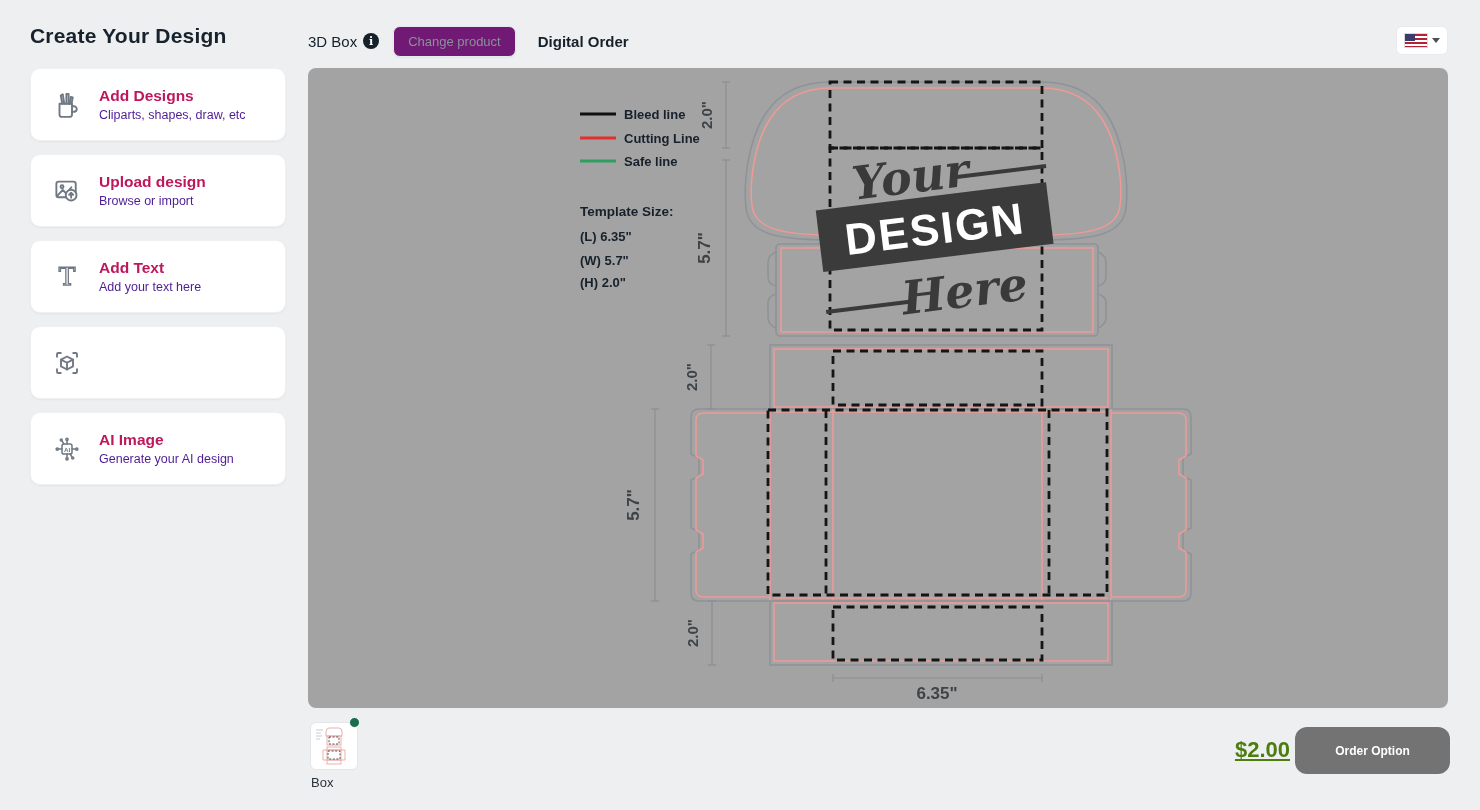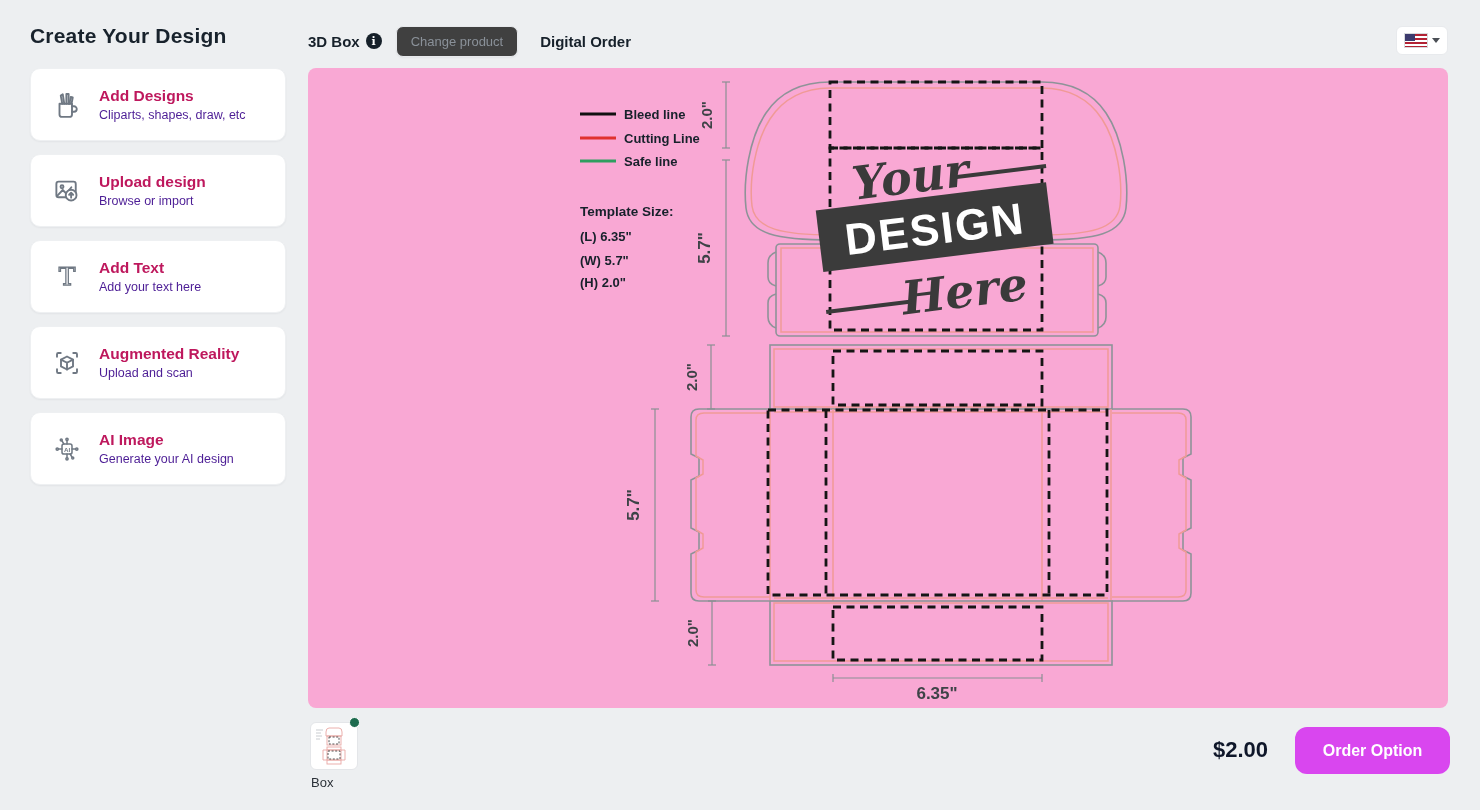--- a/index.html
+++ b/index.html
@@ -12,43 +12,43 @@
   .side-card { background:#fff; border:1px solid #eef0f2; border-radius:10px; height:73px; margin-bottom:13px;
                display:flex; align-items:center; padding-left:18px; cursor:pointer;
                box-shadow:0 1px 2px rgba(16,24,40,.05); }
   .side-card .ic { width:36px; height:36px; flex:0 0 36px; color:#6f7883; display:flex; align-items:center; justify-content:center; }
   .side-card .txt { margin-left:14px; }
   .side-card .t1 { font-size:15.5px; font-weight:700; color:#be185d; }
   .side-card .t2 { font-size:12.5px; color:#4c1d95; margin-top:3px; }
 
   
   .topbar { position:absolute; left:308px; top:24px; height:34px; display:flex; align-items:center; }
-  .prod-name { font-size:15px; font-weight:700; color:#16202a; }
+  .prod-name { font-size:15px; font-weight:400; color:#16202a; }
   .info-dot { width:16px; height:16px; border-radius:50%; background:#16202a; color:#fff; font-size:11px; font-weight:700;
               display:inline-flex; align-items:center; justify-content:center; margin-left:6px; font-family:"DejaVu Serif", serif; }
-  .chg-btn { margin-left:14px; background:#404040; border:1px solid #e7e9ec; border-radius:7px; padding:7px 14px;
+  .chg-btn { margin-left:14px; background:#701a75; border:1px solid #e7e9ec; border-radius:7px; padding:7px 14px;
              font-size:13px; color:#8a9199; box-shadow:0 1px 2px rgba(16,24,40,.05); cursor:pointer; }
   .print-type { margin-left:22px; font-size:15px; font-weight:700; color:#16202a; }
   .lang-btn { position:absolute; right:32px; top:26px; width:52px; height:29px; background:#fff; border:1px solid #e8eaed;
               border-radius:6px; display:flex; align-items:center; justify-content:center; gap:5px; cursor:pointer; }
   .flag { width:22px; height:13px; position:relative; background:repeating-linear-gradient(#b22234 0 2px,#fff 2px 4px);
           outline:1px solid #d8dadd; }
   .flag:before { content:""; position:absolute; left:0; top:0; width:10px; height:7px; background:#3c3b6e; }
   .caret { width:0; height:0; border-left:4px solid transparent; border-right:4px solid transparent; border-top:5px solid #4a4f55; }
 
   
-  .canvas { position:absolute; left:308px; top:68px; width:1140px; height:640px; background:#f9a8d4; border-radius:8px; }
+  .canvas { position:absolute; left:308px; top:68px; width:1140px; height:640px; background:#a3a3a3; border-radius:8px; }
 
   
   .thumb { position:absolute; left:310px; top:722px; width:48px; height:48px; background:#fff; border:1px solid #e4e6e9; border-radius:6px; cursor:pointer; }
   .thumb-dot { position:absolute; left:349px; top:717px; width:11px; height:11px; border-radius:50%; background:#1d6b4e; border:1px solid #fff; }
   .thumb-label { position:absolute; left:311px; top:775px; font-size:13px; color:#2b3138; }
-  .price { position:absolute; right:212px; top:737px; font-size:22px; font-weight:700; color:#0f172a; }
-  .order-btn { position:absolute; right:30px; top:727px; width:155px; height:47px; background:#d946ef; border:none; border-radius:12px;
-               color:#fff; font-size:16px; font-weight:700; font-family:"Liberation Sans", sans-serif; cursor:pointer; }
+  .price { position:absolute; right:190px; top:737px; font-size:22px; font-weight:700; color:#4d7c0f;text-decoration:underline; }
+  .order-btn { position:absolute; right:30px; top:727px; width:155px; height:47px; background:#737373; border:none; border-radius:12px;
+               color:#fff; font-size:12px; font-weight:700; font-family:"Liberation Sans", sans-serif; cursor:pointer; }
 
   
   .leg-label { font:700 13px "Liberation Sans", sans-serif; fill:#17212b; }
   .tpl-head  { font:700 13.5px "Liberation Sans", sans-serif; fill:#17212b; }
   .tpl-line  { font:700 13px "Liberation Sans", sans-serif; fill:#17212b; }
   .dim-label { font:600 15px "Liberation Sans", sans-serif; fill:#3e4347; }
   .dim-label.big { font-size:17px; }
   .script-word { font:italic 700 46px "DejaVu Serif", serif; fill:#3a3a3a; }
   .design-word { font:700 44px "Liberation Sans", sans-serif; fill:#ffffff; letter-spacing:2px; }
   .dash { fill:none; stroke:#151515; stroke-width:2.8; stroke-dasharray:8 5.5; }
@@ -109,24 +109,20 @@
 
 
   <div class="side-card">
     <span class="ic">
       <svg width="30" height="30" viewBox="0 0 24 24" fill="none" stroke="currentColor" stroke-width="1.5" stroke-linecap="round" stroke-linejoin="round">
         <path d="M4,7 V5 a1,1 0 0 1 1,-1 h2 M17,4 h2 a1,1 0 0 1 1,1 v2 M20,17 v2 a1,1 0 0 1 -1,1 h-2 M7,20 H5 a1,1 0 0 1 -1,-1 v-2"></path>
         <path d="M12,6.8 L16.8,9.3 V14.7 L12,17.2 L7.2,14.7 V9.3 Z"></path>
         <path d="M7.2,9.3 L12,11.8 L16.8,9.3 M12,11.8 V17.2"></path>
       </svg>
     </span>
-    <span class="txt">
-      <div class="t1">Augmented Reality</div>
-      <div class="t2">Upload and scan</div>
-    </span>
   </div>
 
   <div class="side-card">
     <span class="ic">
       <svg width="30" height="30" viewBox="0 0 24 24" fill="none" stroke="currentColor" stroke-width="1.2" stroke-linecap="round">
         <rect x="8" y="8" width="8" height="8" rx="1.5"></rect>
         <text x="12" y="14" text-anchor="middle" font-family="'Liberation Sans', sans-serif" font-size="5" font-weight="bold" fill="currentColor" stroke="none">AI</text>
         <path d="M12,8 V5 M12,16 v3 M8,12 H5 M16,12 h3 M9.5,8 L8,5.5 M14.5,16 L16,18.5"></path>
         <circle cx="12" cy="4.2" r="0.9"></circle>
           <circle cx="12" cy="19.8" r="0.9"></circle>

